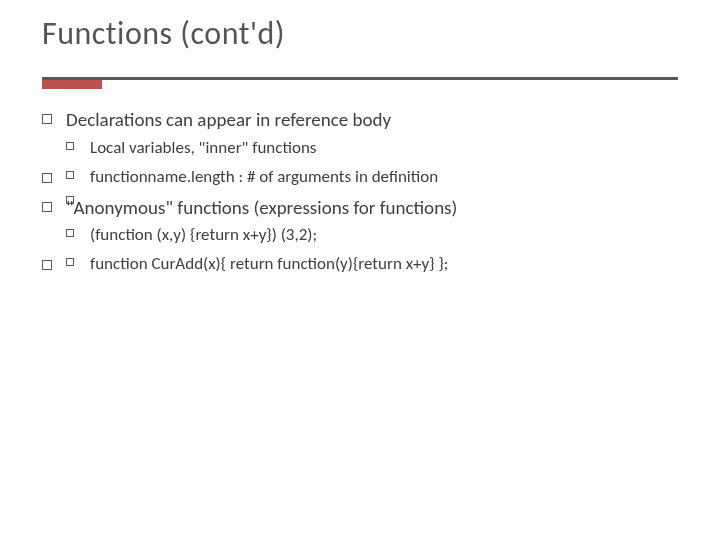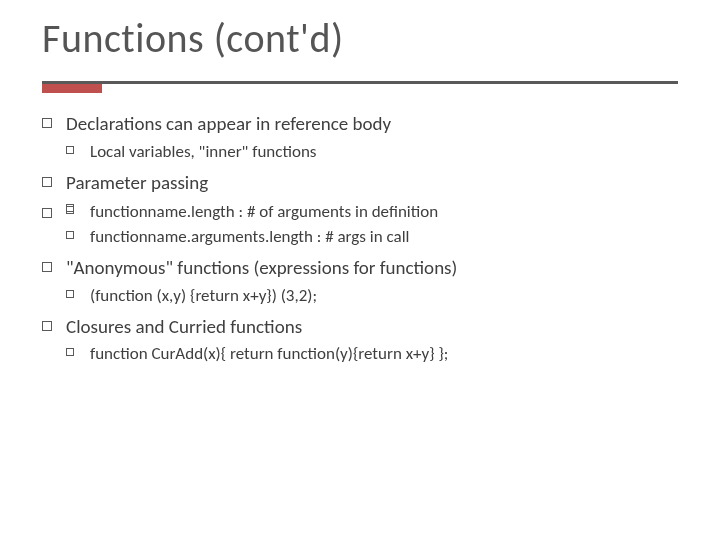--- a/index.html
+++ b/index.html
@@ -1,18 +1,18 @@
 <!DOCTYPE html>
 <html><head>
 <meta charset="utf-8">
 <style>
   * { margin: 0; padding: 0; box-sizing: border-box; }
   html, body { width: 720px; height: 540px; background: #fff; font-family: "Gill Sans", "Gill Sans MT", "Century Gothic", Calibri, sans-serif; color: #3f3f3f; }
   .slide { width: 720px; height: 540px; padding: 14px 42px 20px 42px; position: relative; }
-  .title { font-size: 40px; font-weight: 400; color: #555; letter-spacing: 0.5px; margin-bottom: 18px; }
+  .title { font-size: 32px; font-weight: 400; color: #555; letter-spacing: 0.5px; margin-bottom: 24px; }
   .underline-group { margin-bottom: 18px; }
   .line { height: 3px; background: #595959; width: 100%; }
   .accent { height: 9px; background: #c0504d; width: 60px; margin-top: 0; }
   .content { font-size: 19px; line-height: 1.35; }
   ul { list-style: none; }
   .lvl1 > li { padding-left: 24px; position: relative; margin-bottom: 3px; }
   .lvl1 > li > .bullet { position: absolute; left: 0; top: 4px; font-size: 13px; }
   .lvl2 { margin-top: 4px; margin-bottom: 6px; }
   .lvl2 > li { padding-left: 24px; position: relative; font-size: 17px; margin-bottom: 2px; }
   .lvl2 > li > .bullet { position: absolute; left: 0; top: 3px; font-size: 11px; }
@@ -38,56 +38,53 @@
         <ul class="lvl2">
           <li>
             <span class="bullet"><span class="sq-sm"></span></span>
             <span>Local variables, "inner" functions</span>
           </li>
         </ul>
       </li>
 
       <li>
         <span class="bullet"><span class="sq"></span></span>
-        <span>Parameter passing</span>
         <ul class="lvl2">
           <li>
             <span class="bullet"><span class="sq-sm"></span></span>
           </li>
         </ul>
       </li>
 
       <li>
         <span class="bullet"><span class="sq"></span></span>
         <ul class="lvl2">
           <li>
             <span class="bullet"><span class="sq-sm"></span></span>
             <span>functionname.length : # of arguments in definition</span>
           </li>
           <li>
             <span class="bullet"><span class="sq-sm"></span></span>
-            <span>functionname.arguments.length : # args in call</span>
           </li>
         </ul>
       </li>
 
       <li>
         <span class="bullet"><span class="sq"></span></span>
         <span>"Anonymous" functions (expressions for functions)</span>
         <ul class="lvl2">
           <li>
             <span class="bullet"><span class="sq-sm"></span></span>
             <span>(function (x,y) {return x+y}) (3,2);</span>
           </li>
         </ul>
       </li>
 
       <li>
         <span class="bullet"><span class="sq"></span></span>
-        <span>Closures and Curried functions</span>
         <ul class="lvl2">
           <li>
             <span class="bullet"><span class="sq-sm"></span></span>
             <span>function CurAdd(x){ return function(y){return x+y} };</span>
           </li>
         </ul>
       </li>
 
     </ul>
   </div>

